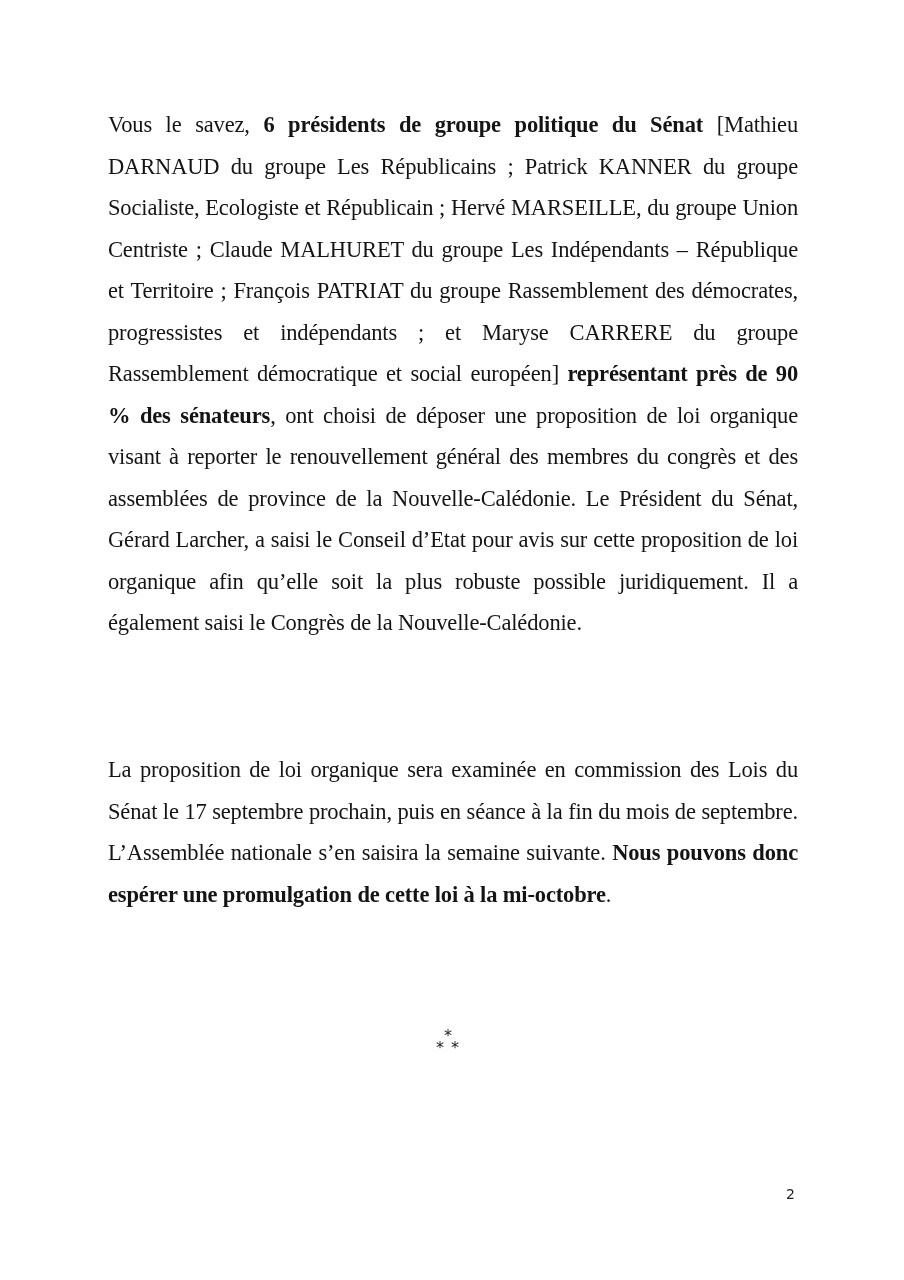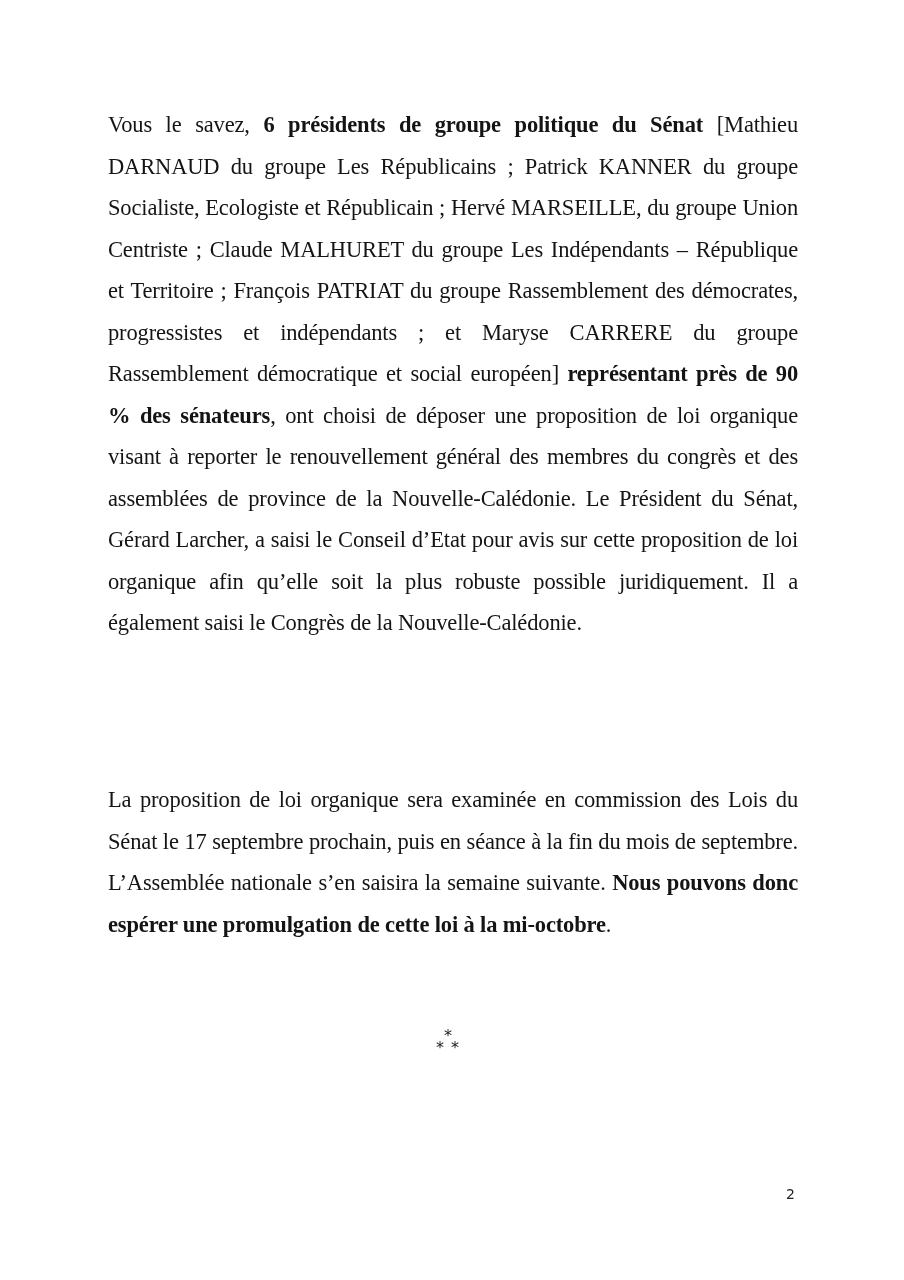--- a/index.html
+++ b/index.html
@@ -27,21 +27,21 @@
       font-family: "Liberation Serif", serif;
       font-size: 22.5px;
       line-height: 41.5px;
       text-align: justify;
       text-align-last: left;
       letter-spacing: -0.15px;
       margin: 0;
     }
     .para b { font-weight: bold; }
     #p1 { top: 104px; }
-    #p2 { top: 779px; }
+    #p2 { top: 749px; }
     .asterism {
       position: absolute;
       left: 420px;
       top: 1026px;
       width: 60px;
       height: 40px;
       font-family: "DejaVu Sans", sans-serif;
       color: #222;
     }
     .asterism .star {

